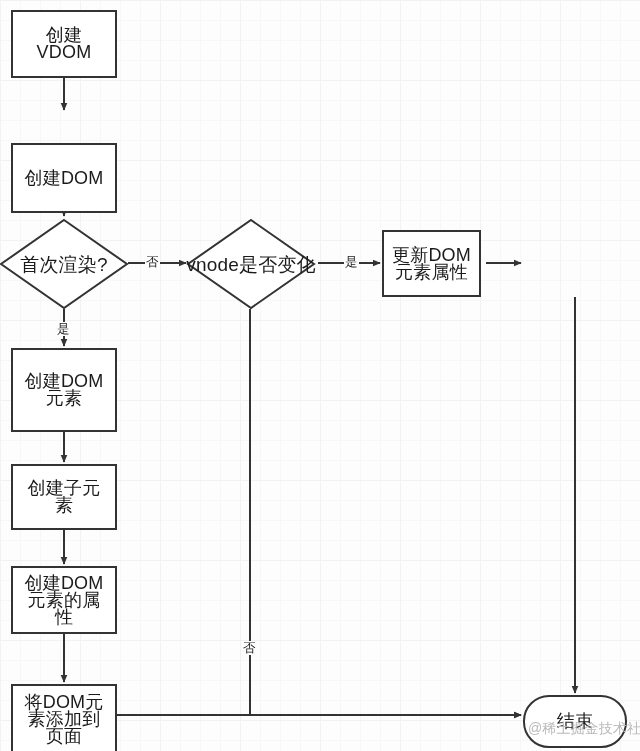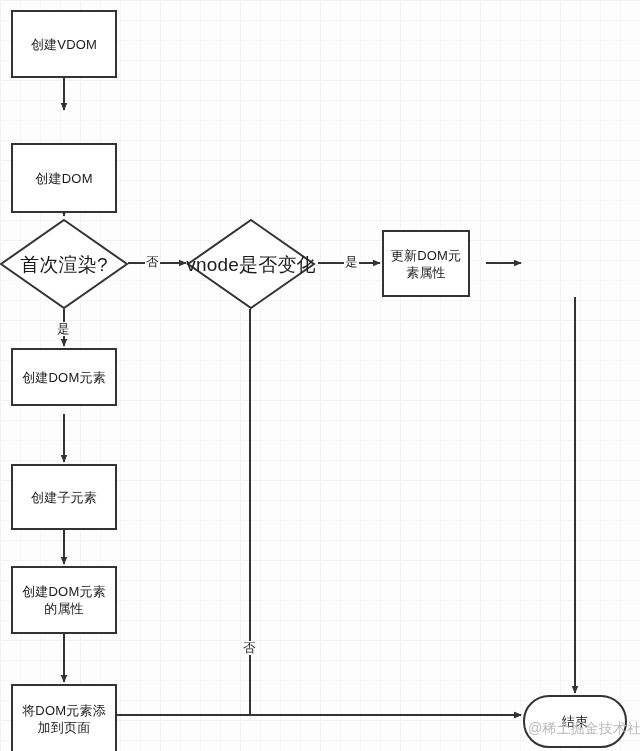--- a/index.html
+++ b/index.html
@@ -32,21 +32,21 @@
   .node {
     position: absolute;
     box-sizing: border-box;
     display: flex;
     align-items: center;
     justify-content: center;
     text-align: center;
     background: #ffffff;
     border: 2px solid #333333;
     color: #1b1b1b;
-    font-size: 13px;
+    font-size: 18px;
     line-height: 17px;
     letter-spacing: 0.2px;
     padding: 2px 6px;
   }
   .node-label {
     display: block;
     width: 100%;
   }
   .node.terminator {
     border-radius: 26px;
@@ -149,26 +149,26 @@
     <span class="dtext">首次渲染?</span>
   </div>
 
   <div class="diamond" style="left:186px; top:218px; width:130px; height:92px;">
     <svg class="dshape" viewBox="0 0 130 92" preserveAspectRatio="none">
       <polygon points="65,2 128,46 65,90 2,46" fill="#ffffff" stroke="#333333" stroke-width="2"></polygon>
     </svg>
     <span class="dtext">vnode是否变化</span>
   </div>
 
-  <div class="node" style="left:382px; top:230px; width:88px; height:67px;">
+  <div class="node" style="left:382px; top:230px; width:99px; height:67px;">
     <span class="node-label">更新DOM元素属性</span>
   </div>
 
 
-  <div class="node" style="left:11px; top:348px; width:106px; height:58px;">
+  <div class="node" style="left:11px; top:348px; width:106px; height:84px;">
     <span class="node-label">创建DOM元素</span>
   </div>
 
   <div class="node" style="left:11px; top:464px; width:106px; height:66px;">
     <span class="node-label">创建子元素</span>
   </div>
 
   <div class="node" style="left:11px; top:566px; width:106px; height:68px;">
     <span class="node-label">创建DOM元素的属性</span>
   </div>

